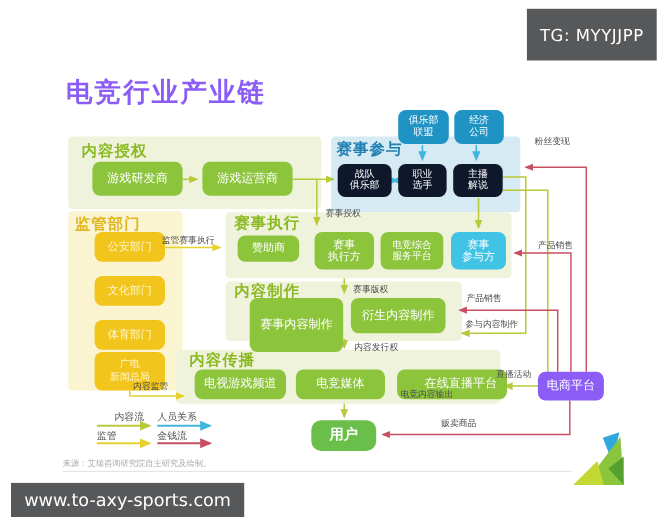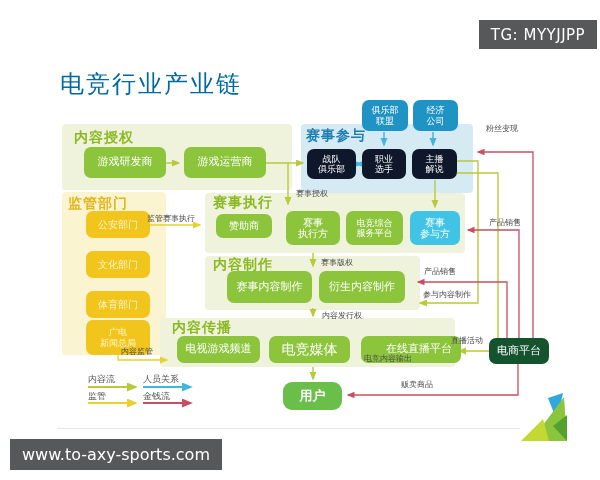--- a/index.html
+++ b/index.html
@@ -1,37 +1,37 @@
 <!DOCTYPE html>
 <html><head>
 <meta charset="utf-8">
 <style>
   html,body{margin:0;padding:0;background:#fff;}
   .stage{position:relative;width:600px;height:480px;background:#ffffff;overflow:hidden;
          font-family:"DejaVu Sans","Liberation Sans",sans-serif;}
   .badge{position:absolute;background:#57585a;color:#fff;display:flex;align-items:center;justify-content:center;z-index:30;}
-  .badge.tg{left:479px;top:8px;width:118px;height:29px;font-size:15px;letter-spacing:.5px;margin-top:12px;}
+  .badge.tg{left:479px;top:8px;width:118px;height:47px;font-size:15px;letter-spacing:.5px;}
   .badge.site{left:10px;top:439px;width:212px;height:31px;font-size:16px;}
-  .title{position:absolute;left:60px;top:68px;margin:0;font-size:24px;font-weight:normal;color:#0369a1;letter-spacing:2px;z-index:20;}
+  .title{position:absolute;left:60px;top:68px;margin:0;font-size:24px;font-weight:bold;color:#8b5cf6;letter-spacing:2px;z-index:20;}
   .panel{position:absolute;border-radius:4px;z-index:1;}
   .p-green{background:#eff3dc;}
   .p-yellow{background:#fbf4d0;}
   .p-blue{background:#d5eaf3;}
   .hdr{position:absolute;font-weight:bold;font-size:14px;z-index:20;letter-spacing:1px;}
   .h-green{color:#8bb923;}
   .h-yellow{color:#e2b61e;}
   .h-blue{color:#1f7fb2;}
   .box{position:absolute;border-radius:7px;color:#fff;display:flex;align-items:center;justify-content:center;
        text-align:center;font-size:10px;line-height:1.15;white-space:pre-line;z-index:10;}
   .b-green{background:#8cc43c;}
   .b-yellow{background:#f2c51d;color:#fdf6cd;}
   .b-blue{background:#0f172a;}
   .b-dkblue{background:#2093c5;}
   .b-cyan{background:#41c3e6;}
-  .b-pink{background:#14532d;}
+  .b-pink{background:#8b5cf6;}
   .lbl{position:absolute;font-size:8px;color:#4a4a4a;white-space:nowrap;z-index:20;}
   .leg{position:absolute;font-size:9px;color:#555;white-space:nowrap;z-index:20;}
   .src{position:absolute;left:57px;top:417px;font-size:7.5px;color:#aaa;z-index:20;white-space:nowrap;}
   .hline{position:absolute;left:57px;top:428px;width:463px;height:1px;background:#e3e3e3;z-index:2;}
   svg.overlay{position:absolute;left:0;top:0;z-index:5;}
 </style>
 </head>
 <body>
 
 <div class="stage">
@@ -77,48 +77,49 @@
 解说</div>
 
   <div class="box b-green" style="left:216px;top:214px;width:56px;height:24px;">赞助商</div>
   <div class="box b-green" style="left:286px;top:211px;width:54px;height:34px;">赛事
 执行方</div>
   <div class="box b-green" style="left:346px;top:211px;width:57px;height:34px;font-size:9px;">电竞综合
 服务平台</div>
   <div class="box b-cyan" style="left:410px;top:211px;width:50px;height:34px;">赛事
 参与方</div>
 
-  <div class="box b-green" style="left:227px;top:271px;width:85px;height:32px;font-size:11px;">赛事内容制作</div>
+  <div class="box b-green" style="left:227px;top:271px;width:85px;height:49px;font-size:11px;">赛事内容制作</div>
   <div class="box b-green" style="left:319px;top:271px;width:86px;height:32px;font-size:11px;">衍生内容制作</div>
 
   <div class="box b-green" style="left:177px;top:336px;width:83px;height:27px;font-size:11px;">电视游戏频道</div>
-  <div class="box b-green" style="left:269px;top:336px;width:81px;height:27px;font-size:14px;">电竞媒体</div>
+  <div class="box b-green" style="left:269px;top:336px;width:81px;height:27px;font-size:11px;">电竞媒体</div>
   <div class="box b-green" style="left:361px;top:336px;width:84px;height:27px;font-size:11px;padding-left:16px;">在线直播平台</div>
 
   <div class="box b-green" style="left:283px;top:382px;width:59px;height:28px;font-size:13px;font-weight:bold;border-radius:9px;background:#6abf4b;">用户</div>
   <div class="box b-pink" style="left:489px;top:338px;width:60px;height:26px;font-size:11px;">电商平台</div>
 
   <div class="lbl" style="left:486px;top:123px;">粉丝变现</div>
   <div class="lbl" style="left:296px;top:188px;">赛事授权</div>
   <div class="lbl" style="left:147px;top:213px;">监管赛事执行</div>
   <div class="lbl" style="left:489px;top:217px;">产品销售</div>
   <div class="lbl" style="left:321px;top:257px;">赛事版权</div>
   <div class="lbl" style="left:424px;top:266px;">产品销售</div>
   <div class="lbl" style="left:423px;top:289px;">参与内容制作</div>
   <div class="lbl" style="left:322px;top:310px;">内容发行权</div>
   <div class="lbl" style="left:451px;top:335px;">直播活动</div>
   <div class="lbl" style="left:121px;top:346px;">内容监管</div>
   <div class="lbl" style="left:320px;top:353px;margin-left:44px;">电竞内容输出</div>
   <div class="lbl" style="left:401px;top:379px;">贩卖商品</div>
 
-  <div class="leg" style="left:88px;top:373px;">内容流</div>
+  <div class="leg" style="left:104px;top:373px;">内容流</div>
   <div class="leg" style="left:143px;top:373px;text-align:right;">人员关系</div>
   <div class="leg" style="left:88px;top:390px;">监管</div>
   <div class="leg" style="left:143px;top:390px;">金钱流</div>
 
+  <div class="src">来源：艾瑞咨询研究院自主研究及绘制。</div>
   <div class="hline"></div>
 
   <svg class="overlay" width="600" height="480" viewBox="0 0 600 480">
     <defs>
       <marker id="mOlive" markerWidth="7" markerHeight="7" refX="5" refY="2.5" orient="auto">
           <path d="M0,0 L6,2.5 L0,5 Z" fill="#b9c93b"></path>
         </marker>
       <marker id="mOliveS" markerWidth="7" markerHeight="7" refX="1" refY="2.5" orient="auto">
           <path d="M6,0 L0,2.5 L6,5 Z" fill="#b9c93b"></path>
         </marker>

